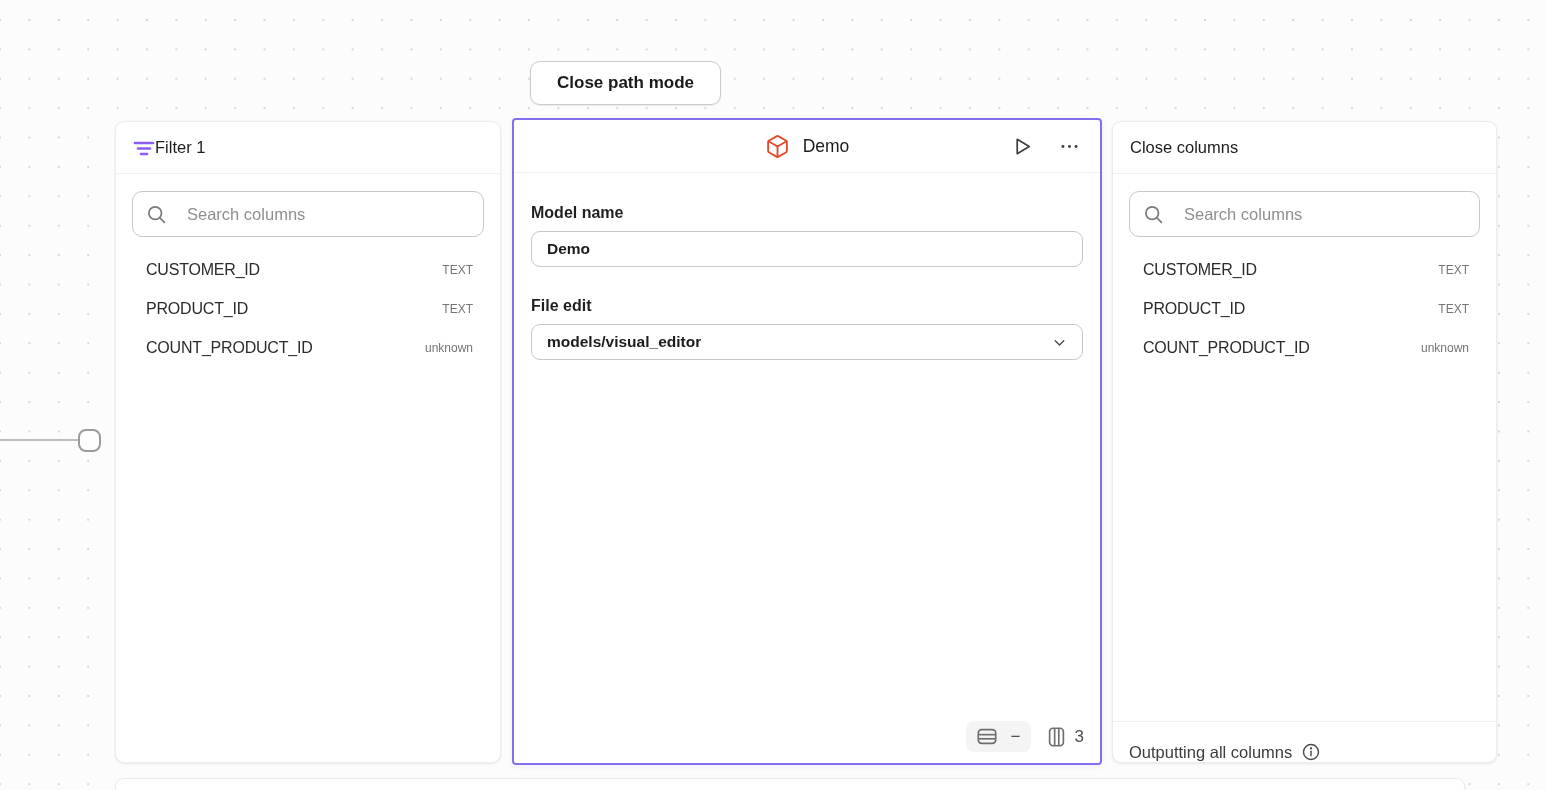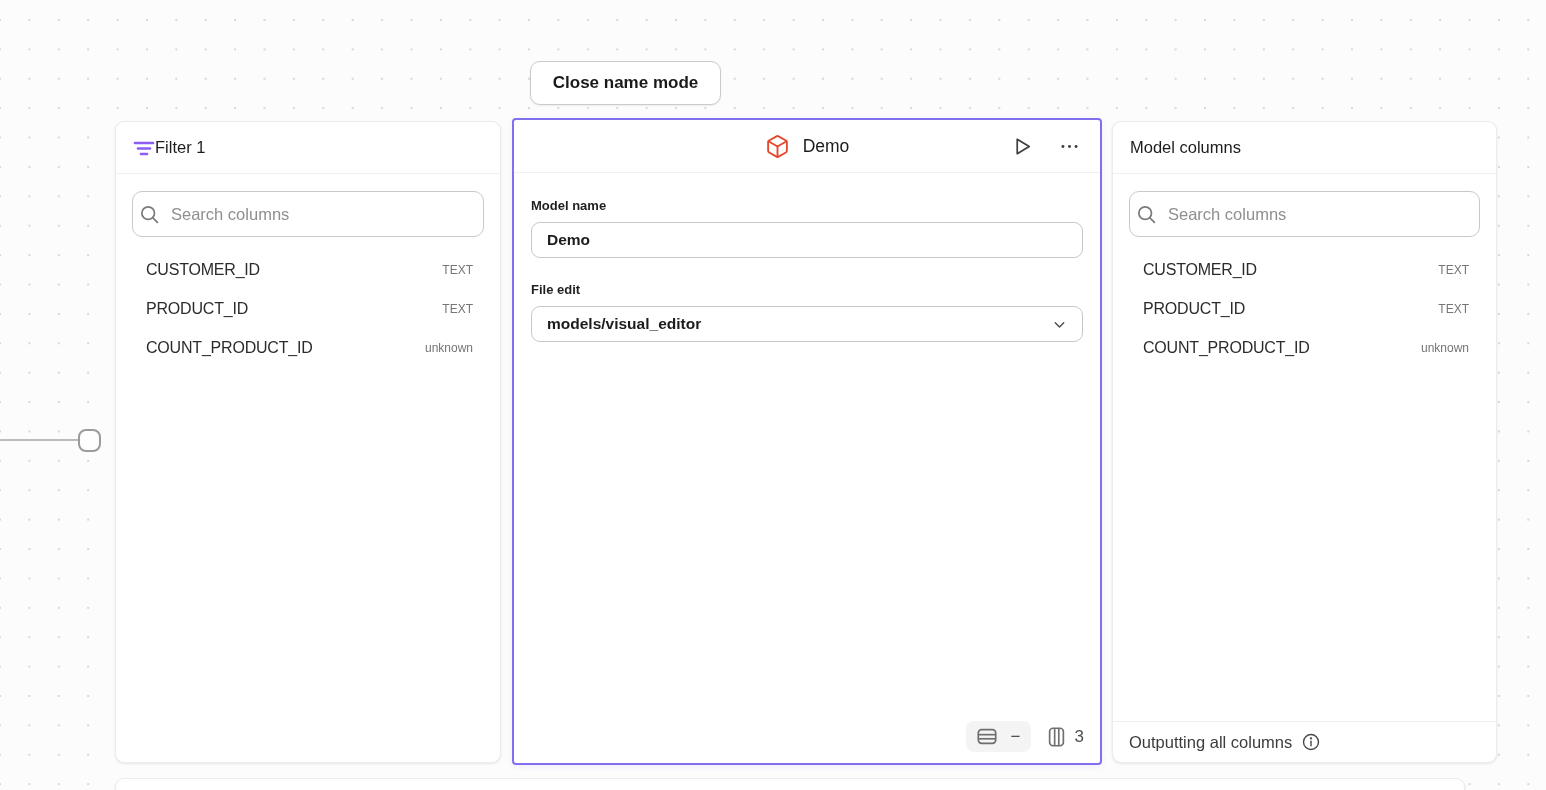--- a/index.html
+++ b/index.html
@@ -34,22 +34,22 @@
   .panel-header .hdr-gap { }
 
   
   .search-box {
     margin: 17px 16px 0 16px;
     height: 46px;
     border: 1px solid #c8c8c8;
     border-radius: 10px;
     display: flex;
     align-items: center;
-    padding: 0 6px;
-    gap: 11px;
+    padding: 0 13px;
+    gap: 20px;
     background: #fff;
   }
   .search-box input {
     border: none; outline: none; flex: 1;
     font-family: inherit; font-size: 16.5px; color: #1c1c1c;
     background: transparent;
   }
   .search-box input::placeholder { color: #8f8f8f; }
 
   
@@ -82,21 +82,21 @@
     margin-left: auto; display: flex; align-items: center; gap: 25px;
     position: relative; z-index: 2;
   }
   .icon-btn {
     background: none; border: none; cursor: pointer;
     display: flex; align-items: center; justify-content: center;
     padding: 0;
   }
 
   .model-body { padding: 17px 17px 0 17px; }
-  .field-label { font-size: 13px; font-weight: 600; color: #1f1f1f; margin: 8px 0 9px; }
+  .field-label { font-size: 16px; font-weight: 600; color: #1f1f1f; margin: 14px 0 9px; }
   .text-input {
     width: 100%; height: 36px;
     border: 1px solid #c8c8c8; border-radius: 9px;
     padding: 0 15px;
     font-family: inherit; font-size: 15.5px; font-weight: 600; color: #1c1c1c;
     outline: none; background: #fff;
   }
   .field-spacer { height: 16px; }
   .select-box {
     width: 100%; height: 36px;
@@ -117,21 +117,21 @@
     padding: 6px 10px; cursor: pointer;
   }
   .row-dash { font-size: 17px; color: #4a4a4a; line-height: 1; }
   .col-count-group { display: flex; align-items: center; gap: 9px; }
   .col-count-num { font-size: 17px; color: #4f4f4f; }
 
   .output-footer {
     position: absolute; left: 0; right: 0; bottom: 0;
     height: 41px;
     border-top: 1px solid #f0f0f0;
-    display: flex; align-items: center; gap: 9px;
+    display: flex; align-items: flex-end; gap: 9px;
     padding: 0 16px;
     font-size: 16.5px; color: #3c3c3c;
     border-radius: 0 0 9px 9px;
   }
 
   
   #close-edit-btn {
     position: absolute; left: 530px; top: 61px;
     width: 191px; height: 44px;
     background: #fff;
@@ -154,21 +154,21 @@
     border: 2px solid #9b9b9b;
     border-radius: 8px;
     cursor: crosshair;
   }
 
   svg { display: block; }
 </style>
 </head>
 <body>
 
-<button id="close-edit-btn">Close name mode</button>
+<button id="close-edit-btn">Close path mode</button>
 
 <div id="edge-line"></div>
 <div id="edge-handle"></div>
 
 <div class="panel" id="filter-panel">
   <div class="panel-header">
     <span>
       <svg width="22" height="18" viewBox="0 0 22 18" fill="none" stroke="#8b5cf6" stroke-width="2.6" stroke-linecap="round">
         <line x1="2" y1="4" x2="20" y2="4"></line>
         <line x1="5" y1="9.5" x2="17" y2="9.5"></line>
@@ -266,21 +266,21 @@
           <line x1="12.5" y1="2.5" x2="12.5" y2="21.5"></line>
         </svg>
       </span>
       <span class="col-count-num">3</span>
     </div>
   </div>
 </div>
 
 <div class="panel" id="output-panel">
   <div class="panel-header">
-    <span>Model columns</span>
+    <span>Close columns</span>
   </div>
   <div class="search-box">
     <span>
       <svg width="21" height="21" viewBox="0 0 24 24" fill="none" stroke="#7a7a7a" stroke-width="2" stroke-linecap="round">
         <circle cx="10.5" cy="10.5" r="7.2"></circle>
         <line x1="16" y1="16" x2="21" y2="21"></line>
       </svg>
     </span>
     <input type="text" placeholder="Search columns" style="">
   </div>

